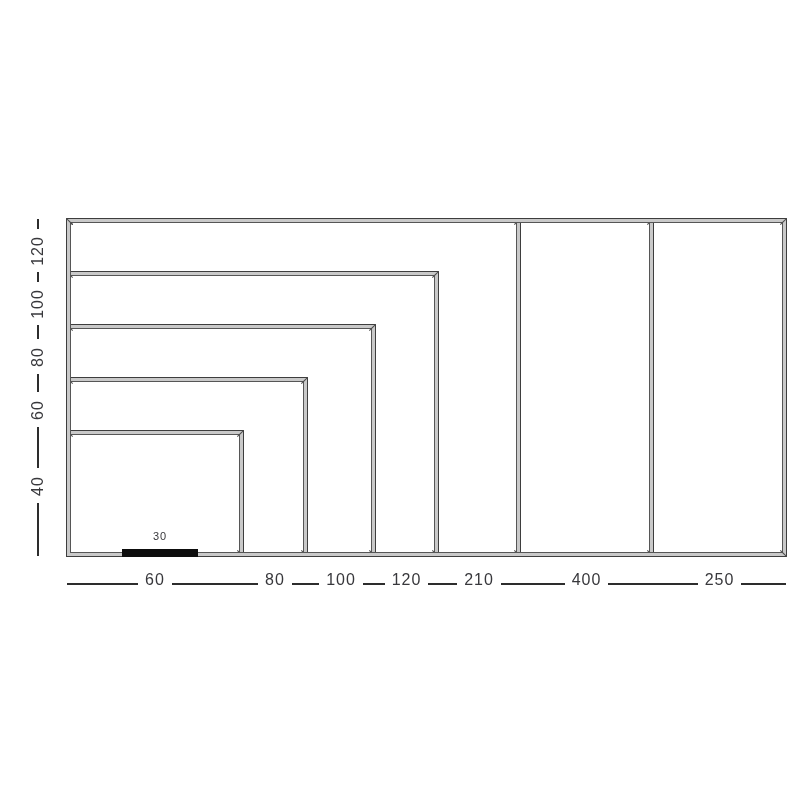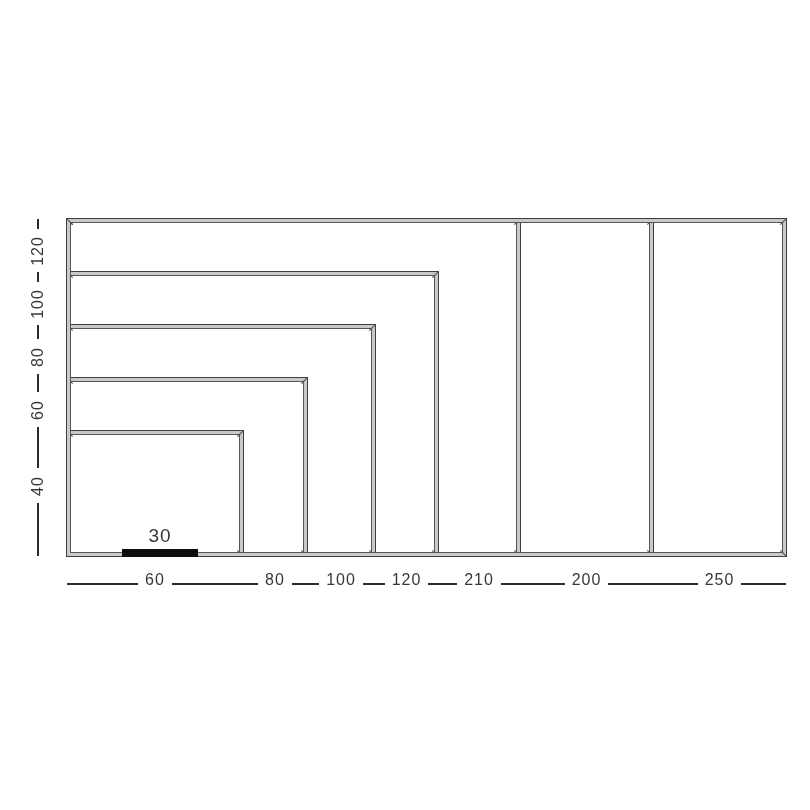--- a/index.html
+++ b/index.html
@@ -17,21 +17,21 @@
   
   .dash-h{position:absolute;height:2px;background:#2d2d2d;}
   .dash-v{position:absolute;width:2px;background:#2d2d2d;}
   
   .axis-label{position:absolute;color:#38383c;font-size:16px;letter-spacing:1px;
               white-space:nowrap;transform:translate(-50%,-50%);}
   .axis-label.rot{transform:translate(-50%,-50%) rotate(-90deg);}
   
   .ref-bar{position:absolute;left:122px;top:549px;width:76px;height:8px;background:#0d0d0d;z-index:5;}
   .ref-label{position:absolute;left:160px;top:536px;transform:translate(-50%,-50%);
-             color:#38383c;font-size:19px;letter-spacing:1px;z-index:6;}
+             color:#38383c;font-size:11px;letter-spacing:1px;z-index:6;}
 </style>
 </head>
 <body>
 
 <div class="viewport">
   <div class="stage">
     <div id="rects">
         <div class="size-rect" style="left: 67px; top: 431px; width: 176px; height: 125px;">
           <span class="m tl"></span>
           <span class="m tr"></span>
@@ -85,21 +85,21 @@
         <div class="axis-label" style="left: 155px; top: 580px;">60</div>
         <div class="dash-h" style="left: 67px; top: 583px; width: 70.8px;"></div>
         <div class="axis-label" style="left: 275px; top: 580px;">80</div>
         <div class="dash-h" style="left: 172.2px; top: 583px; width: 85.6px;"></div>
         <div class="axis-label" style="left: 341px; top: 580px;">100</div>
         <div class="dash-h" style="left: 292.2px; top: 583px; width: 27px;"></div>
         <div class="axis-label" style="left: 406.5px; top: 580px;">120</div>
         <div class="dash-h" style="left: 362.8px; top: 583px; width: 21.9px;"></div>
         <div class="axis-label" style="left: 479px; top: 580px;">210</div>
         <div class="dash-h" style="left: 428.3px; top: 583px; width: 28.9px;"></div>
-        <div class="axis-label" style="left: 586.5px; top: 580px;">200</div>
+        <div class="axis-label" style="left: 586.5px; top: 580px;">400</div>
         <div class="dash-h" style="left: 500.8px; top: 583px; width: 63.9px;"></div>
         <div class="axis-label" style="left: 719.5px; top: 580px;">250</div>
         <div class="dash-h" style="left: 608.3px; top: 583px; width: 89.4px;"></div>
         <div class="dash-h" style="left: 741.3px; top: 583px; width: 44.7px;"></div>
       </div>
     <div class="ref-bar"></div>
     <div class="ref-label">30</div>
   </div>
 </div>
 

